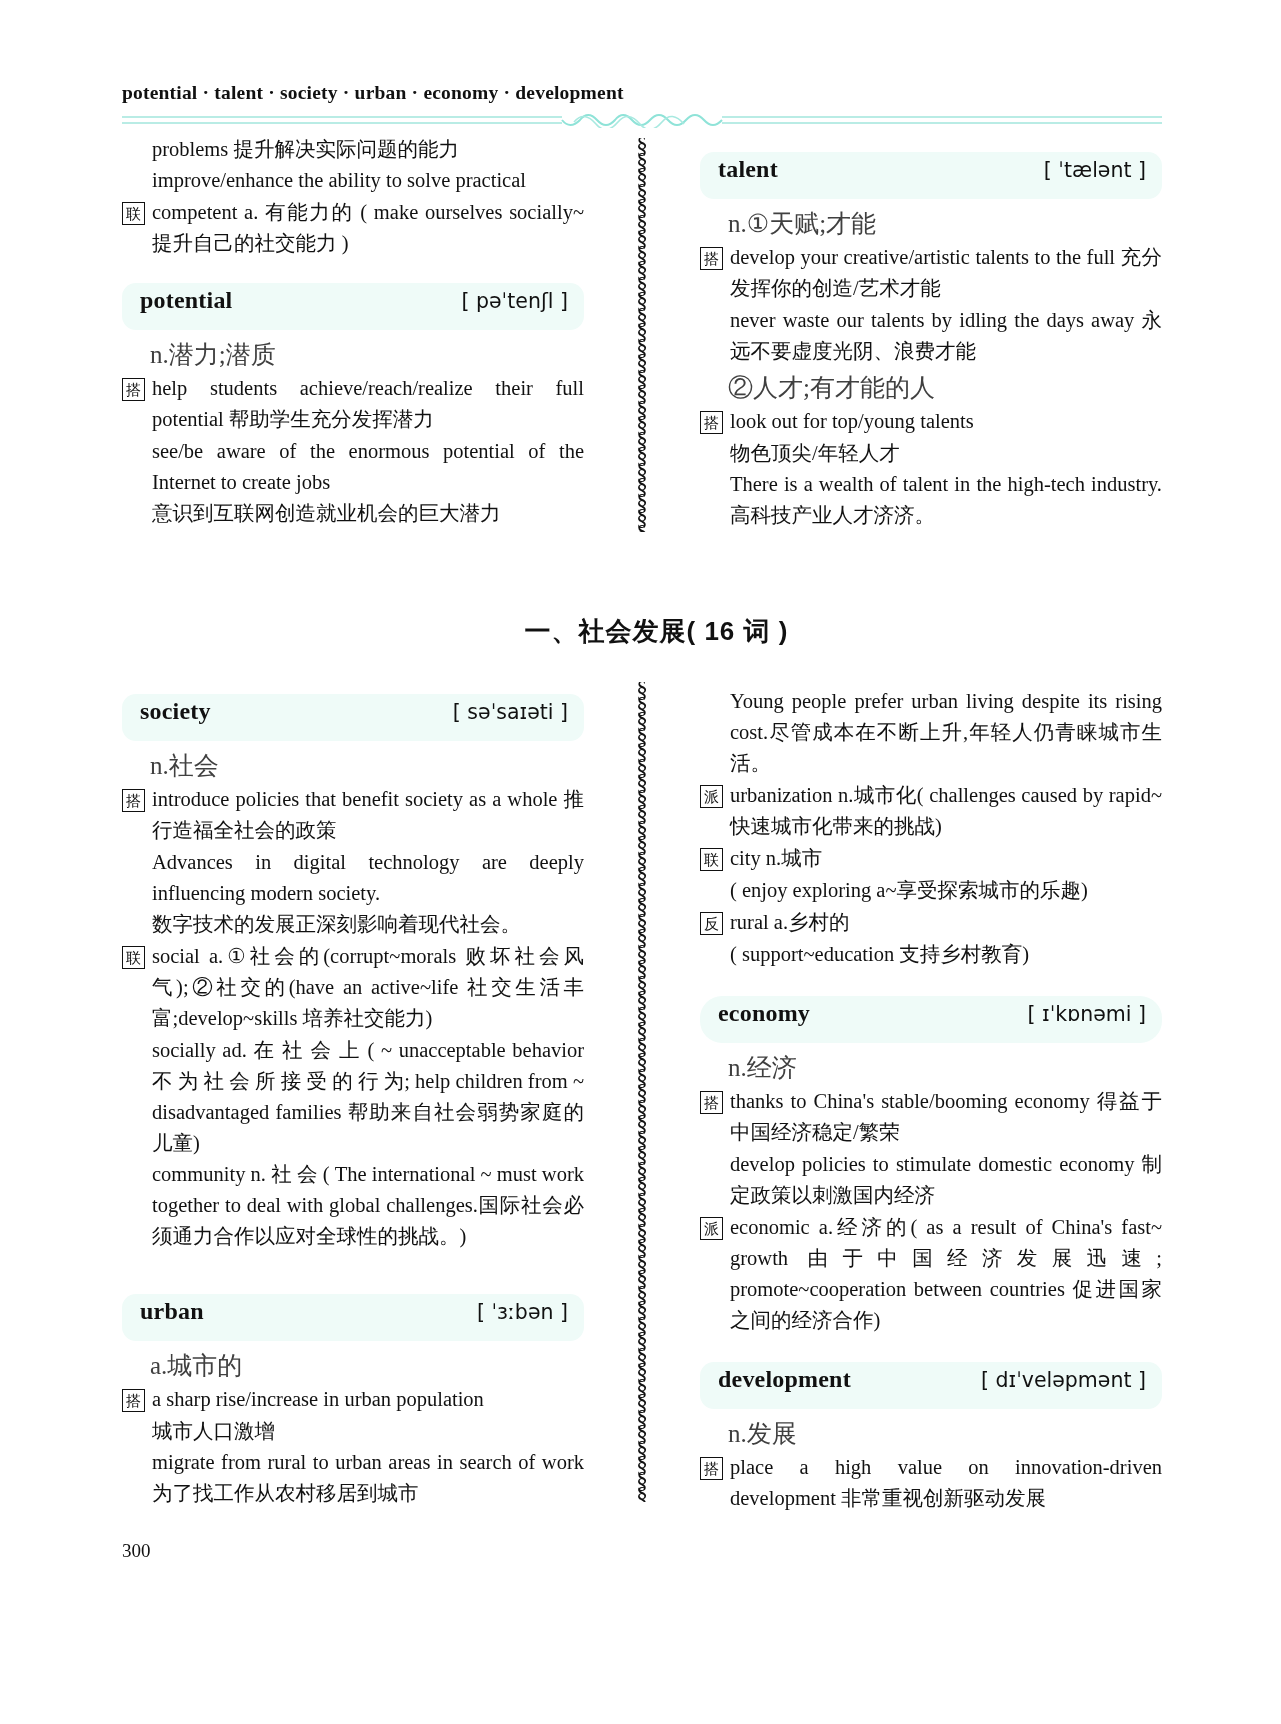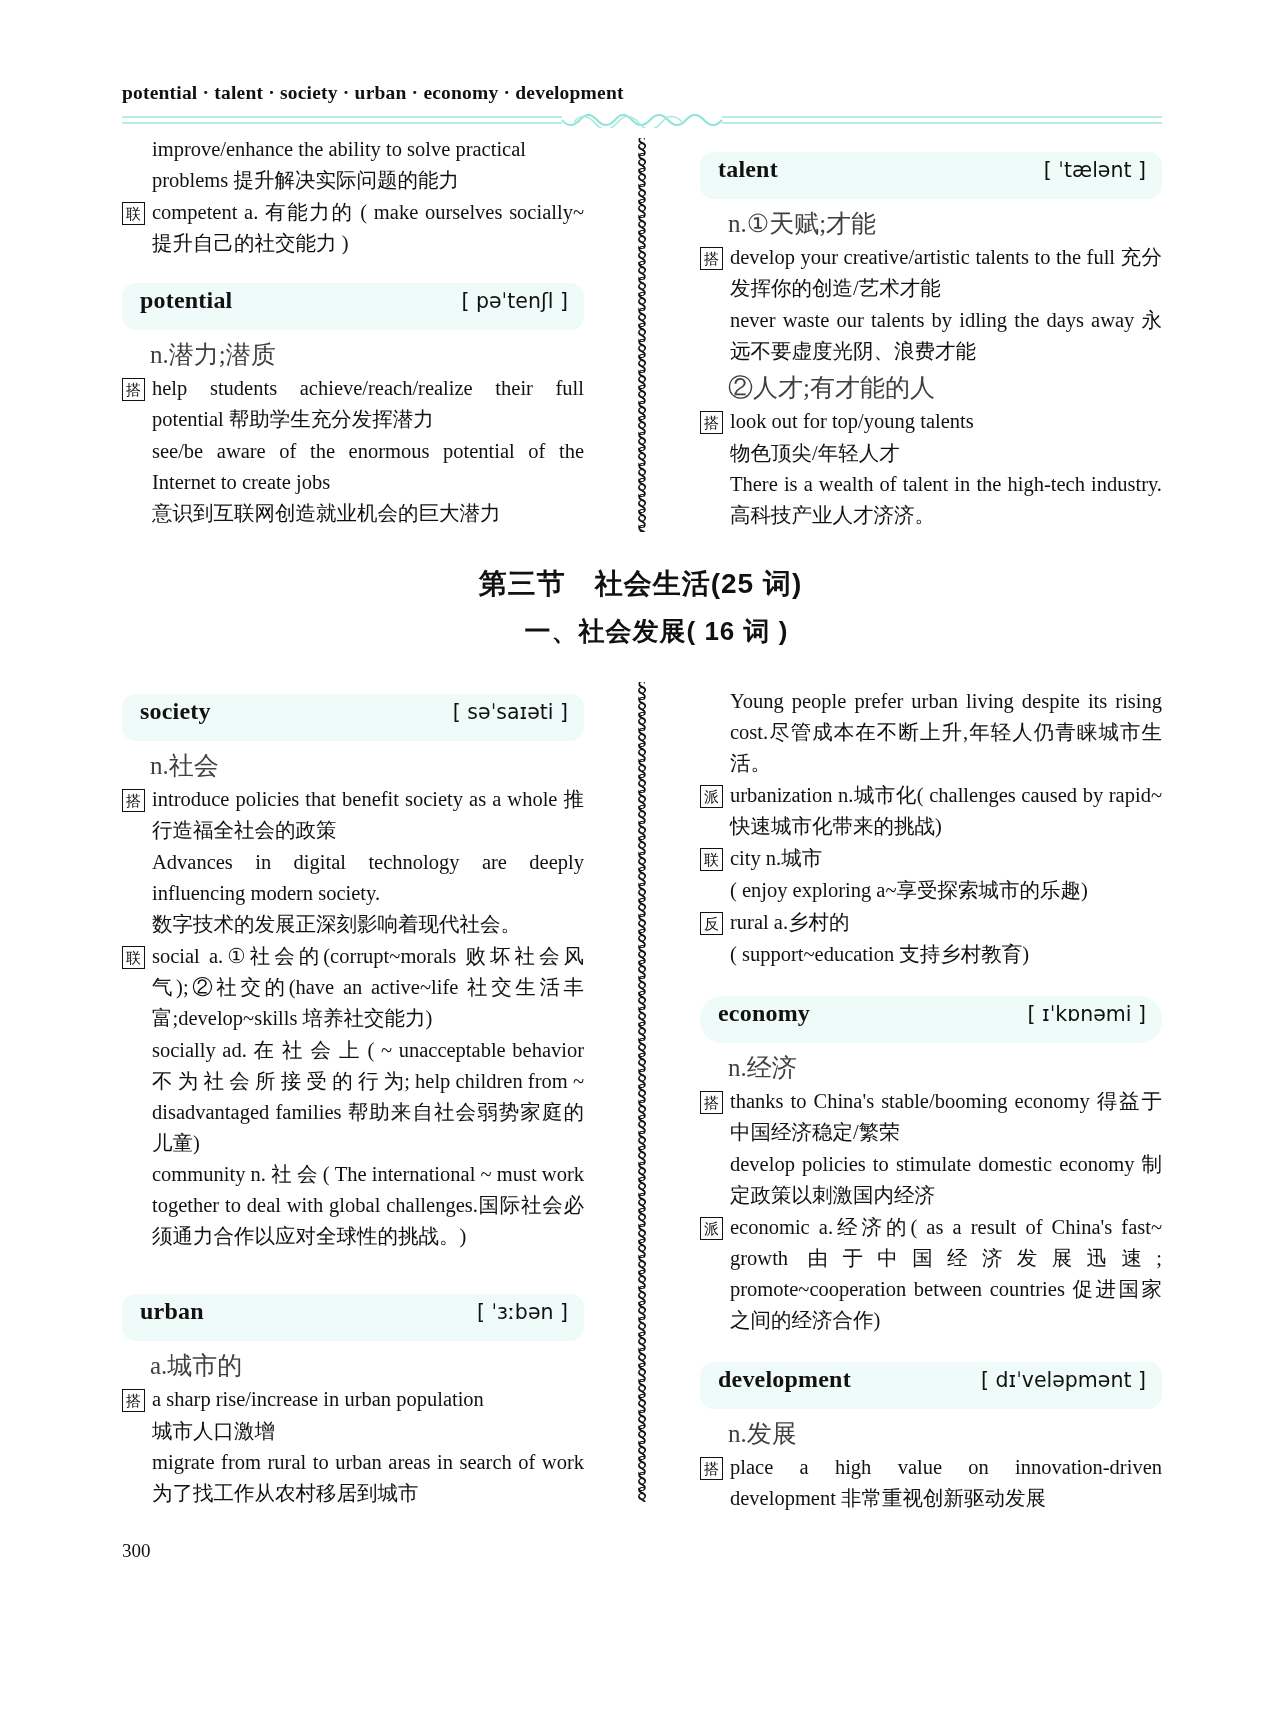--- a/index.html
+++ b/index.html
@@ -146,22 +146,22 @@
       <span>§</span>
         <span>§</span>
         <span>§</span>
         <span>§</span>
         <span>§</span>
       <span>§</span>
     </div>
 
     <div class="col col-left">
 
+      <div class="plain">problems 提升解决实际问题的能力</div>
       <div class="plain">improve/enhance the ability to solve practical</div>
-      <div class="plain">problems 提升解决实际问题的能力</div>
 
       <div class="row">
         <div class="badge">联</div>
         <div class="txt">competent a. 有能力的 ( make ourselves socially~提升自己的社交能力 )</div>
       </div>
 
       <div class="wordbox" style="margin-top:24px;">
         <span class="word">potential</span>
         <span class="phon">[ pəˈtenʃl ]</span>
       </div>
@@ -193,23 +193,20 @@
 
       <div class="row">
         <div class="badge">搭</div>
         <div class="txt">look out for top/young talents</div>
       </div>
       <div class="plain">物色顶尖/年轻人才</div>
       <div class="plain">There is a wealth of talent in the high-tech industry.高科技产业人才济济。</div>
     </div>
   </div>
 
-  <div class="sec-wrap" style="top:565px;">
-    <div class="sec-title">第三节　社会生活(25 词)</div>
-  </div>
   <div class="sec-wrap" style="top:614px;margin-left:16px;">
     <div class="sub-title">一、社会发展( 16 词 )</div>
   </div>
 
   <div class="cols" style="top:678px;">
 
     <div class="divider" style="left:509px; top:4px; height:820px;">
       <span>§</span>
         <span>§</span>
         <span>§</span>

